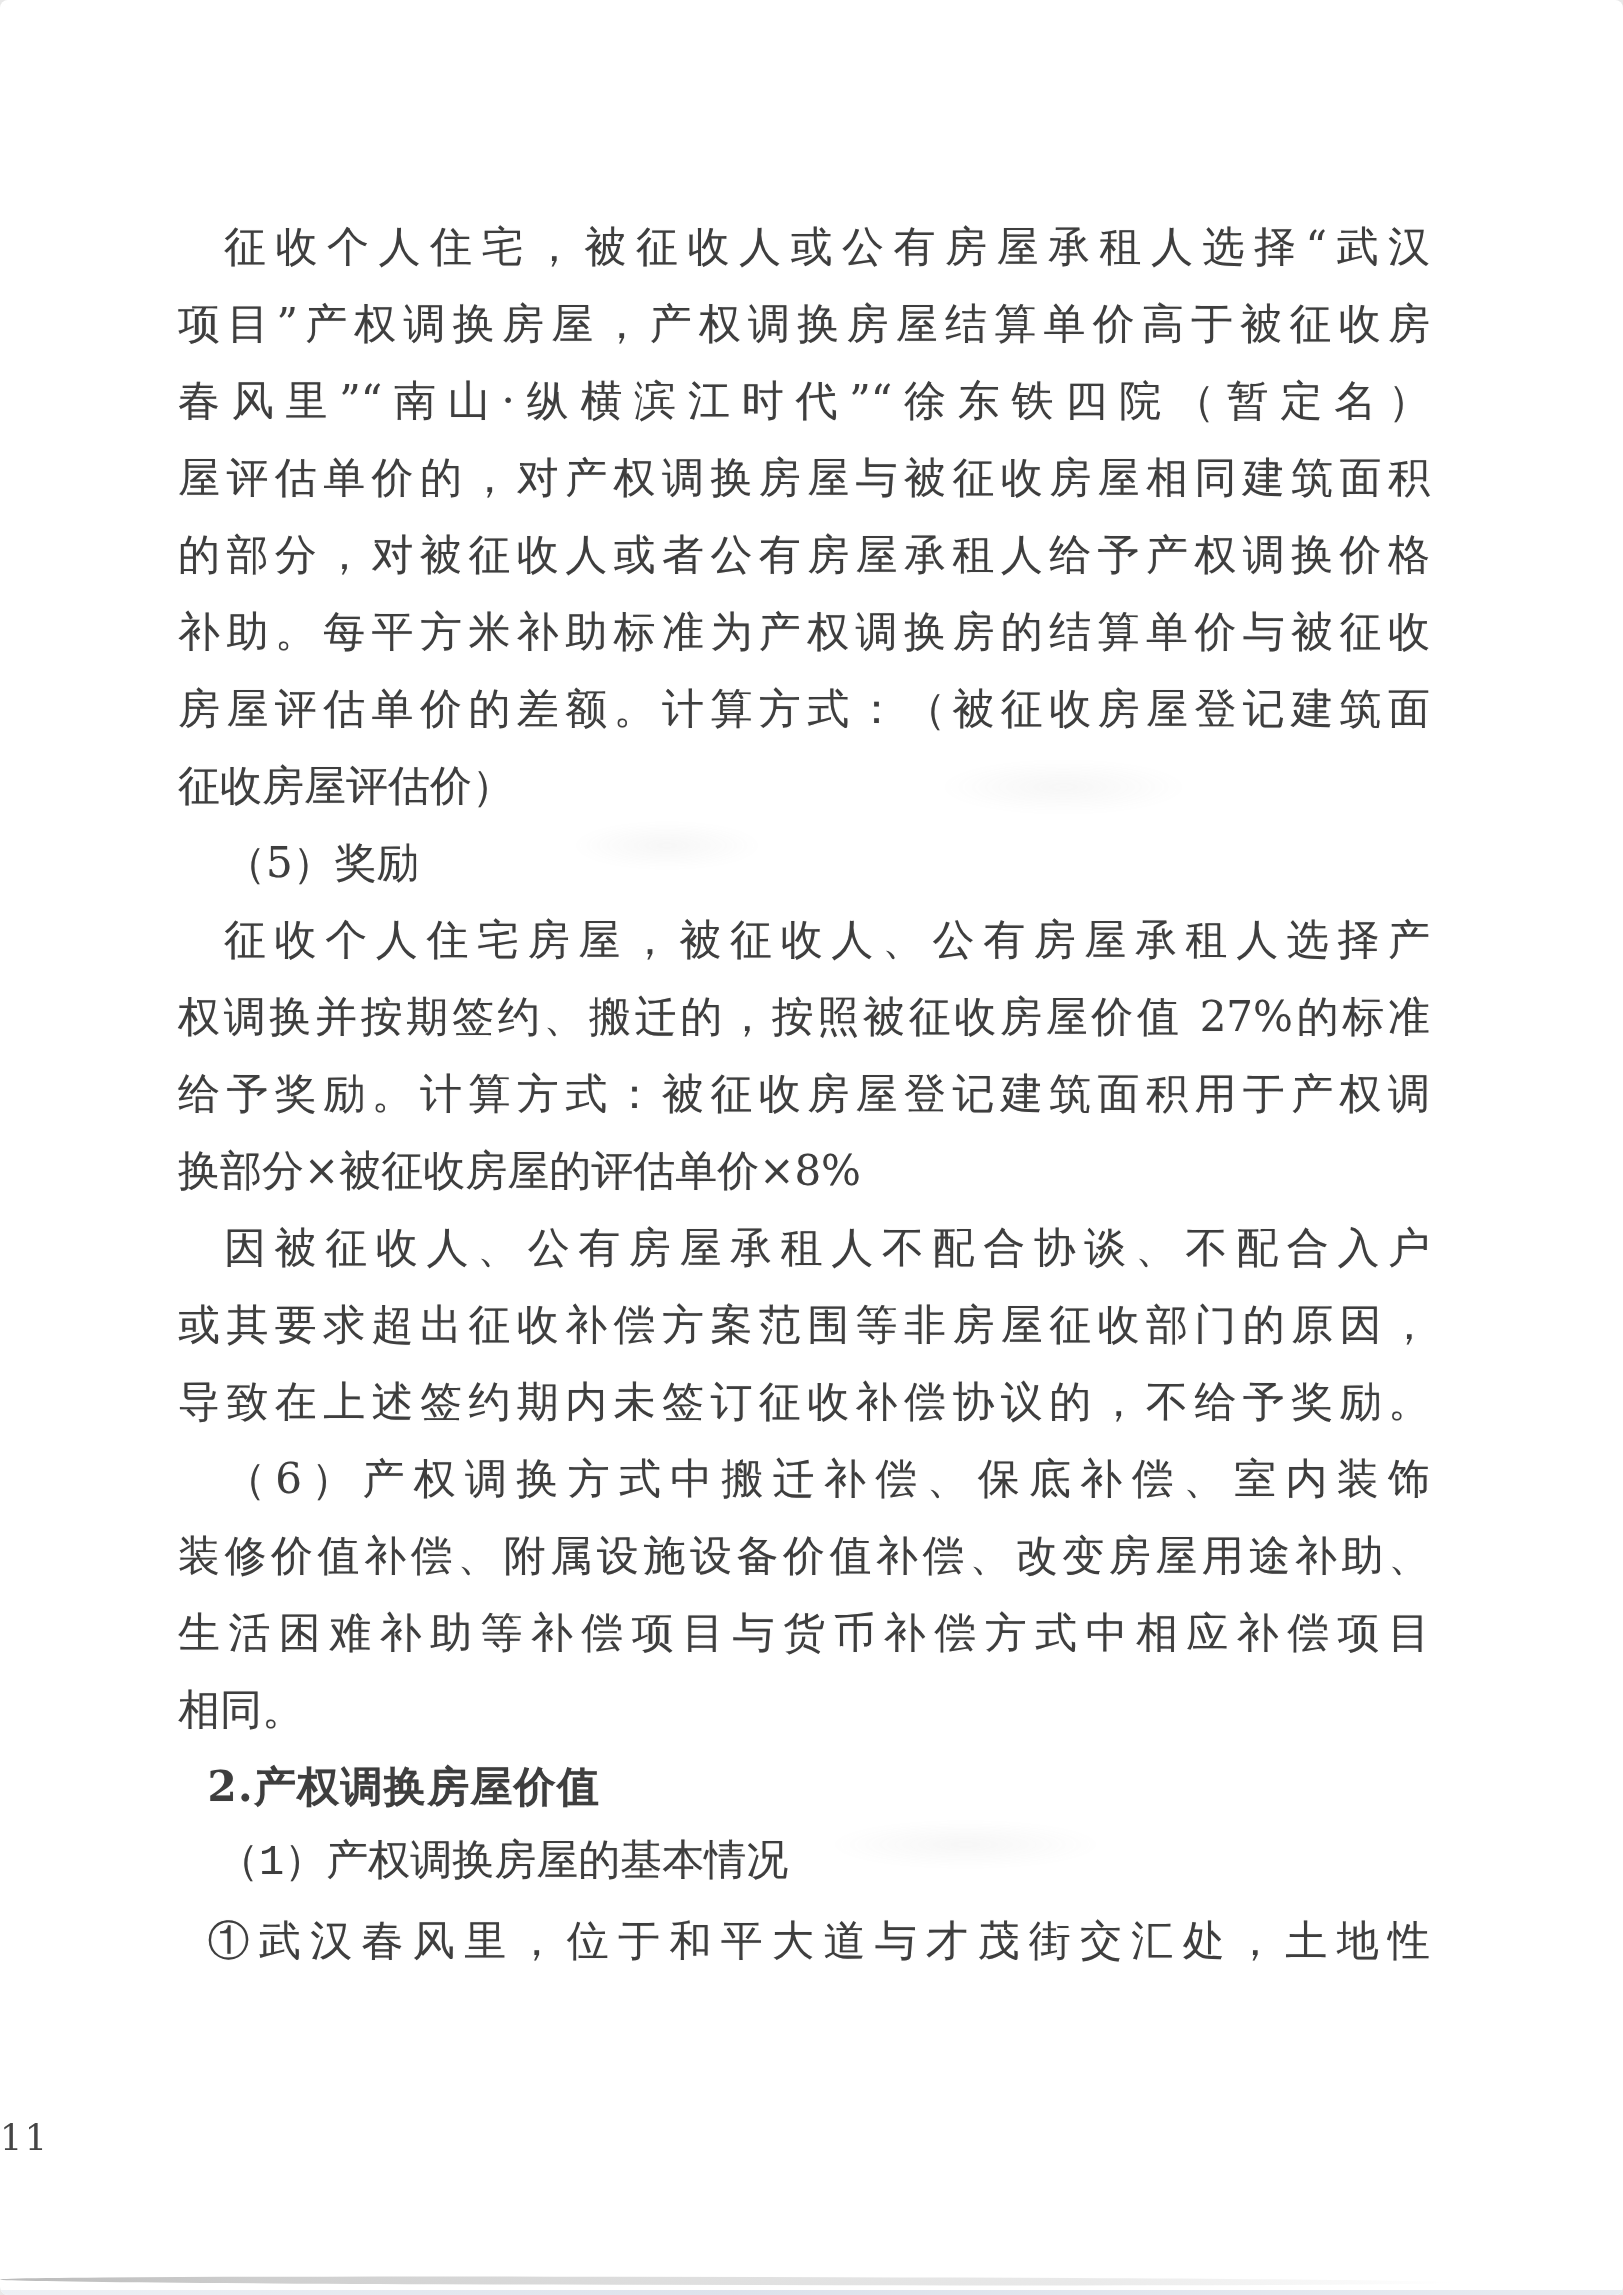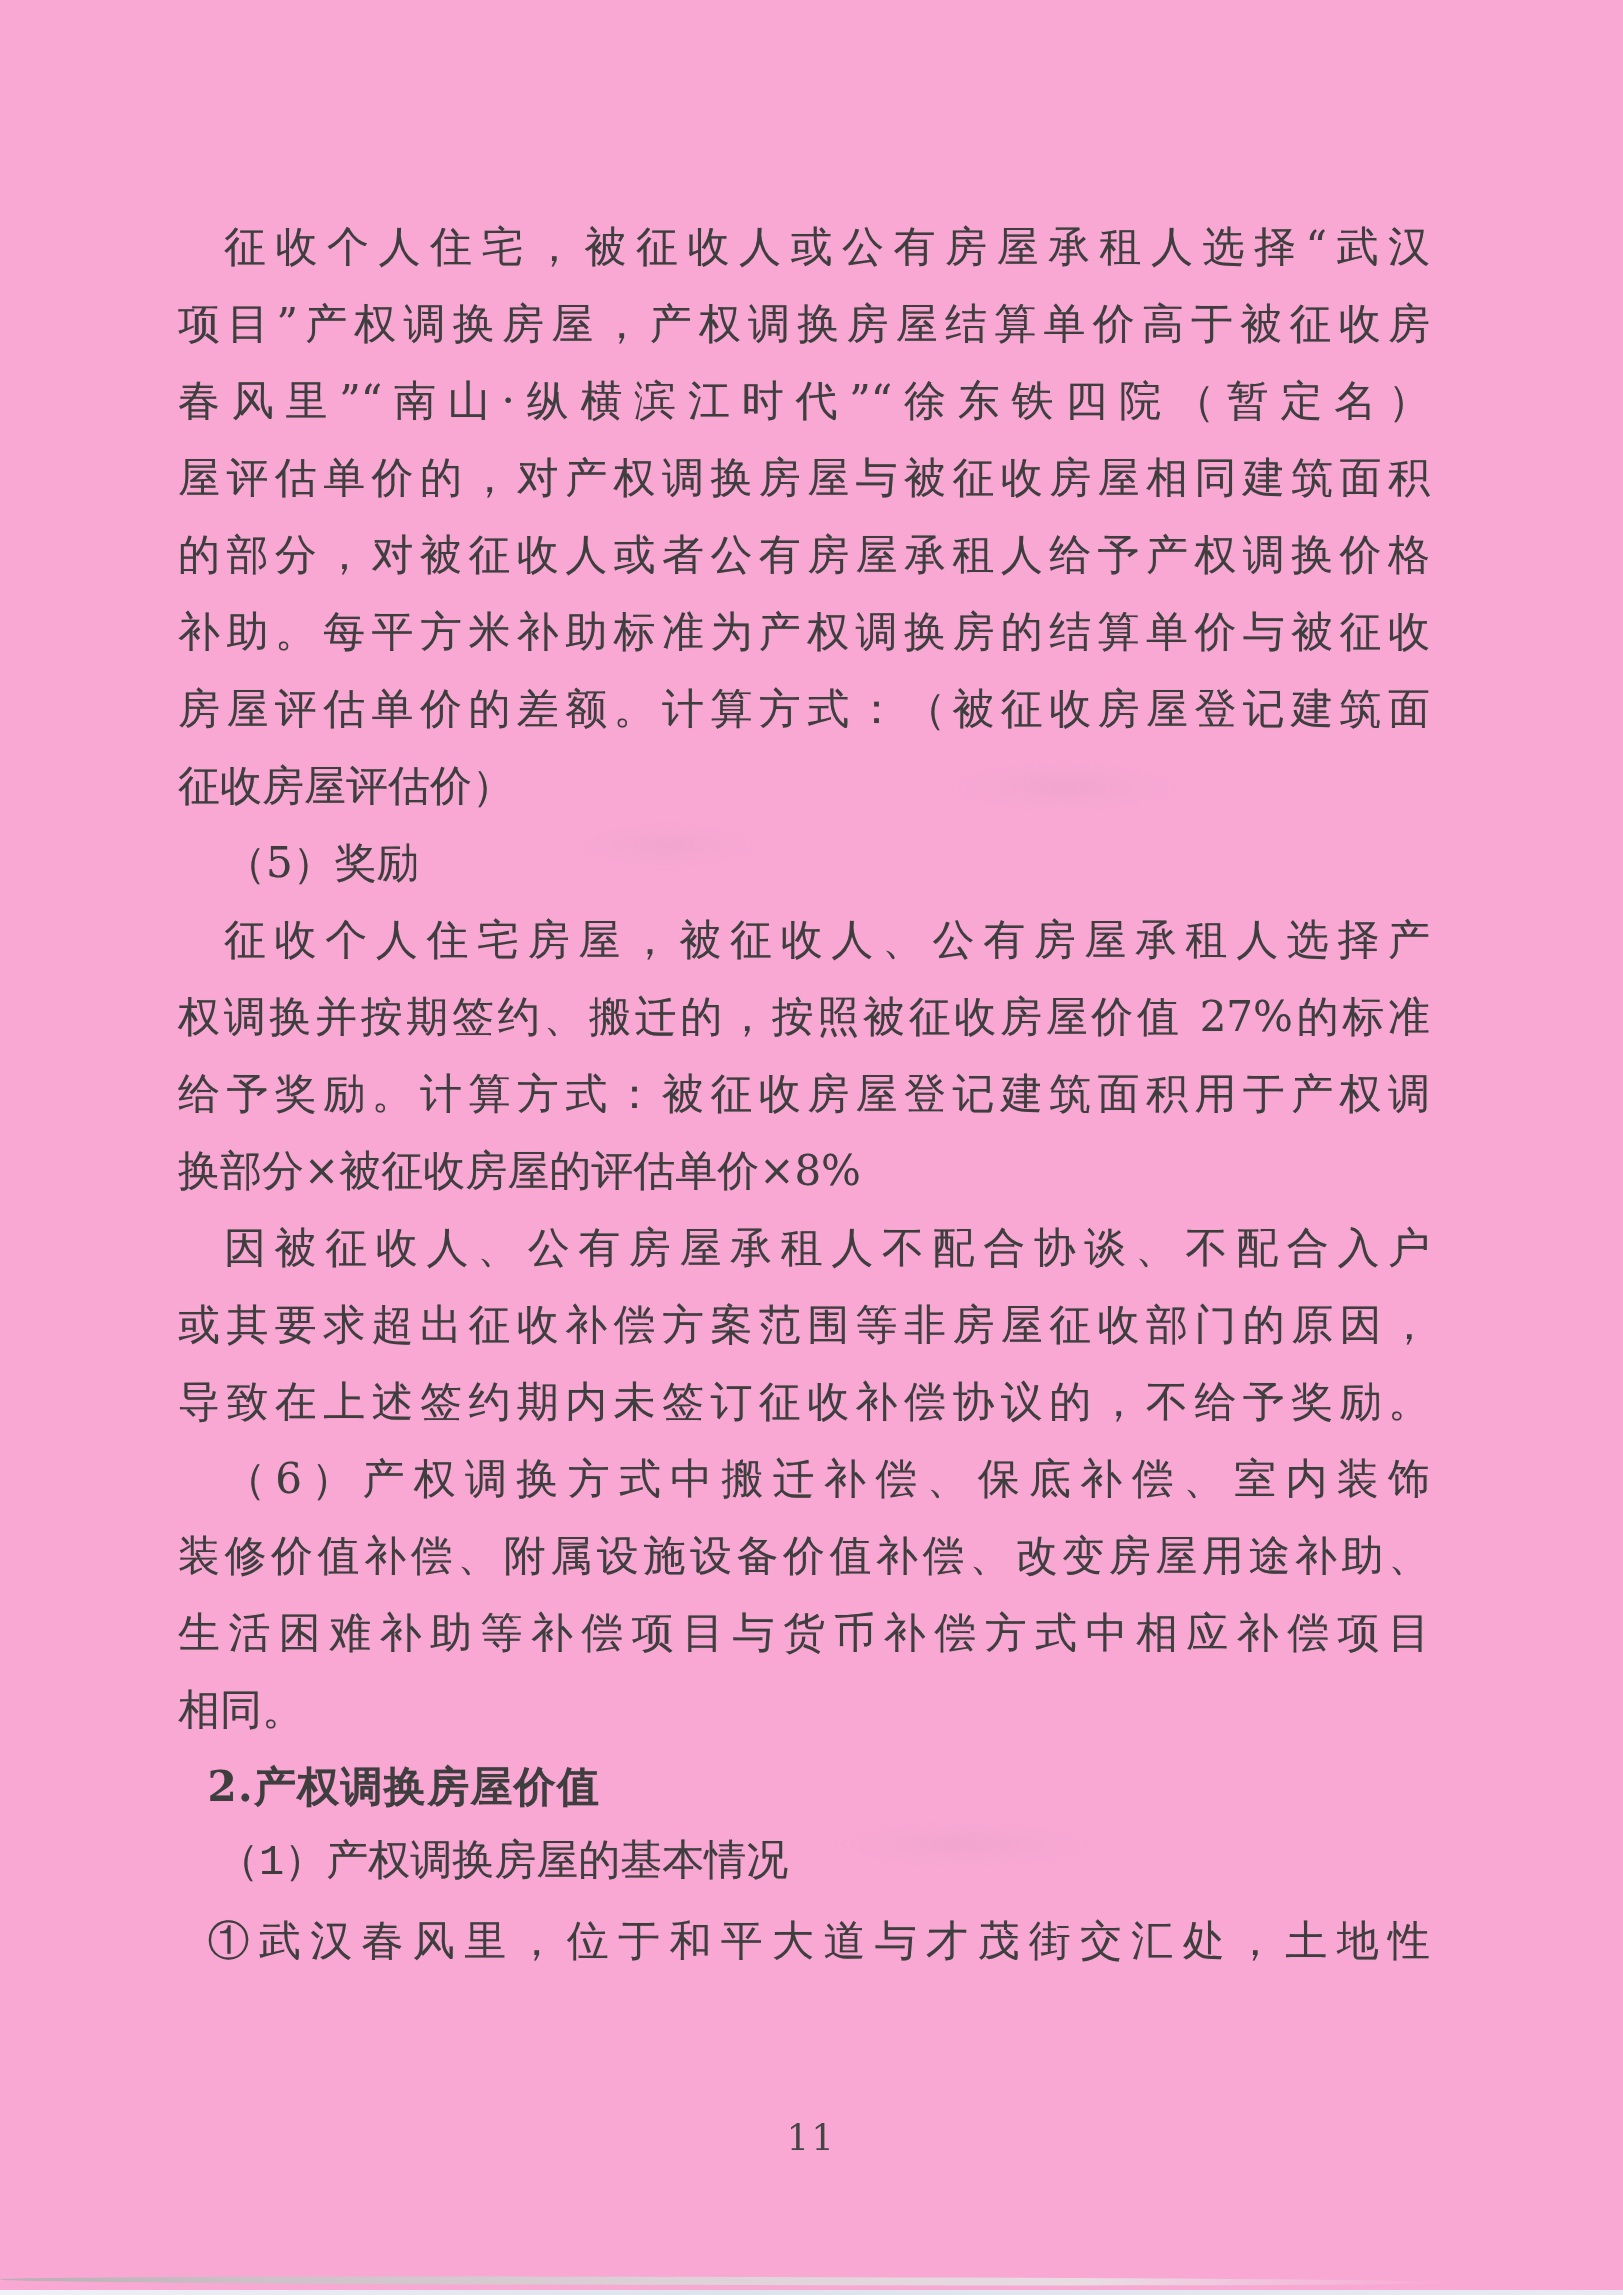--- a/index.html
+++ b/index.html
@@ -5,24 +5,25 @@
   html, body {
     margin: 0;
     padding: 0;
     background: #e8e8e8;
   }
   .page {
     position: relative;
     width: 1623px;
     height: 2295px;
     margin: 0 auto;
-    background: #f9a8d4;
+    background: #ffffff;
     overflow: hidden;
     font-family: "DejaVu Serif", "Liberation Serif", serif;
     color: #3e3e3e;
+    border-radius: 8px;
   }
   .text-block {
     position: absolute;
     left: 178px;
     top: 208px;
     width: 1252px;
   }
   .line {
     margin: 0;
     height: 77px;
@@ -39,21 +40,21 @@
   }
   .line.indent    { text-indent: 46px; }
   .line.indent-sm { text-indent: 29.5px; }
   .line.indent-md { text-indent: 39px; font-family: Liberation Mono, monospace; }
   .line.bold      { font-weight: 700; letter-spacing: 1.3px; }
   .page-number {
     position: absolute;
     top: 2119px;
     left: 0;
     width: 100%;
-    text-align: center;
+    text-align: left;
     font-size: 35px;
     line-height: 39px;
     color: #454545;
     letter-spacing: 2.6px;
   }
   
   .ghost {
     position: absolute;
     background: radial-gradient(ellipse at center, #8a8a8a 0%, transparent 70%);
     opacity: 0.07;

